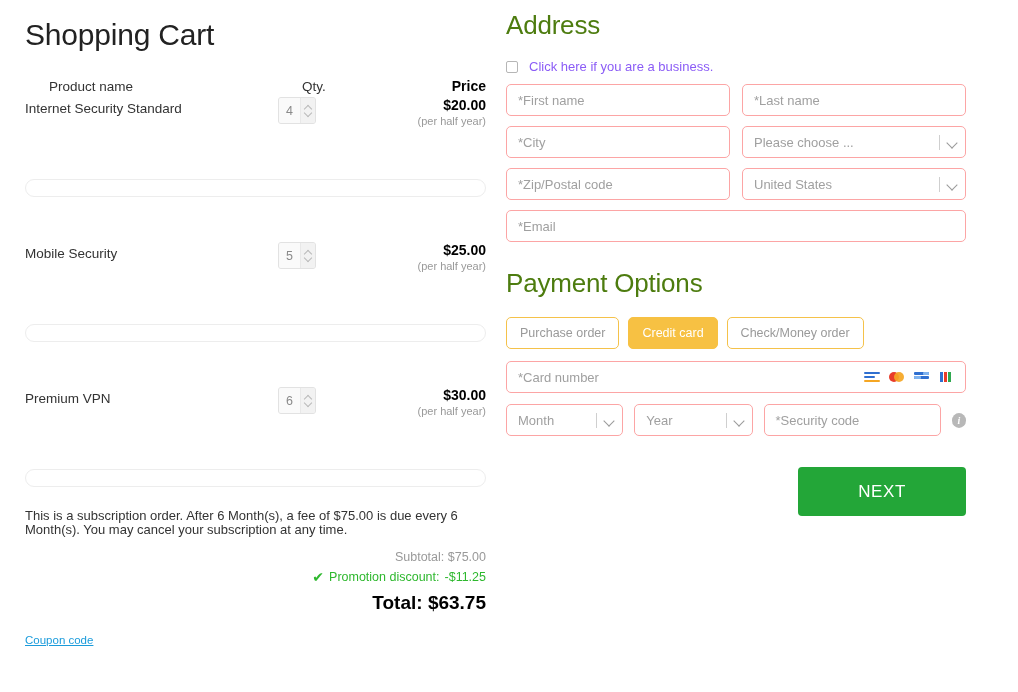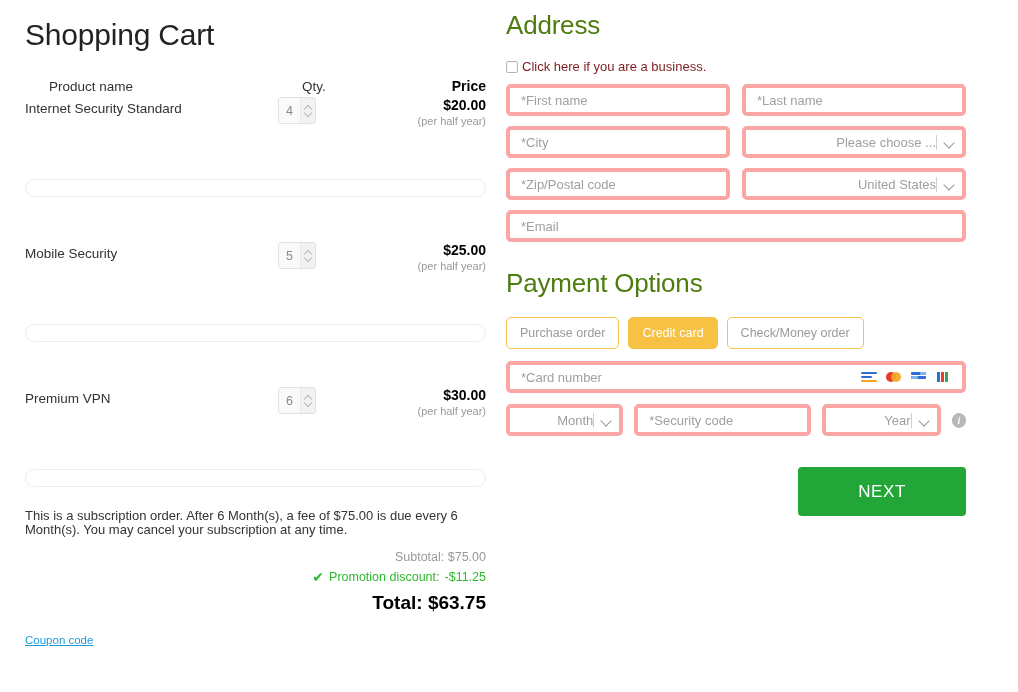--- a/index.html
+++ b/index.html
@@ -87,38 +87,38 @@
     cursor: pointer;
   }
 
   
   .right { position: absolute; left: 506px; top: 0; width: 460px; }
   .sec-title {
     font-size: 26px; font-weight: 400; color: #4d7c0f;
     margin: 0; padding-top: 10px; letter-spacing: -0.2px;
   }
   .biz-row {
-    display: flex; align-items: center; gap: 4px;
-    margin-top: 18px; font-size: 13px; color: #7f1d1d;
+    display: flex; align-items: center; gap: 11px;
+    margin-top: 18px; font-size: 13px; color: #8b5cf6;
   }
   .cbox {
     width: 12px; height: 12px; border: 1px solid #b6b6b6;
     border-radius: 2px; background: #fff;
   }
 
   .frow { display: flex; gap: 12px; margin-top: 10px; }
   .fld {
-    height: 32px; border: 4px solid #fca5a5; border-radius: 5px;
+    height: 32px; border: 1px solid #fca5a5; border-radius: 5px;
     background: #fff; display: flex; align-items: center;
     padding: 0 11px; font-size: 13px; color: #a0a0a0;
     position: relative;
   }
   .half { width: 224px; }
   .full { width: 460px; }
-  .sel { justify-content: flex-end; padding-right: 8px; }
+  .sel { justify-content: space-between; padding-right: 8px; }
   .sel-caret { display: flex; align-items: center; gap: 8px; }
   .divider { width: 1px; height: 15px; background: #cfcfcf; display: block; }
   .caret {
     width: 9px; height: 9px; position: relative;
   }
   .caret::before {
     content: ""; position: absolute; left: 0; top: 1px;
     width: 7px; height: 7px;
     border-right: 1.4px solid #9a9a9a; border-bottom: 1.4px solid #9a9a9a;
     transform: rotate(45deg);
@@ -355,28 +355,28 @@
     </div>
 
     <div class="exp-row">
       <div class="fld w-month sel">
         <span>Month</span>
         <span class="sel-caret">
           <span class="divider"></span>
           <span class="caret"></span>
         </span>
       </div>
-      <div class="fld w-sec">*Security code</div>
       <div class="fld w-year sel">
         <span>Year</span>
         <span class="sel-caret">
           <span class="divider"></span>
           <span class="caret"></span>
         </span>
       </div>
+      <div class="fld w-sec">*Security code</div>
       <span class="info-icon">i</span>
     </div>
 
     <div class="next-wrap">
       <button class="next-btn">NEXT</button>
     </div>
   </div>
 
 </div>
 

